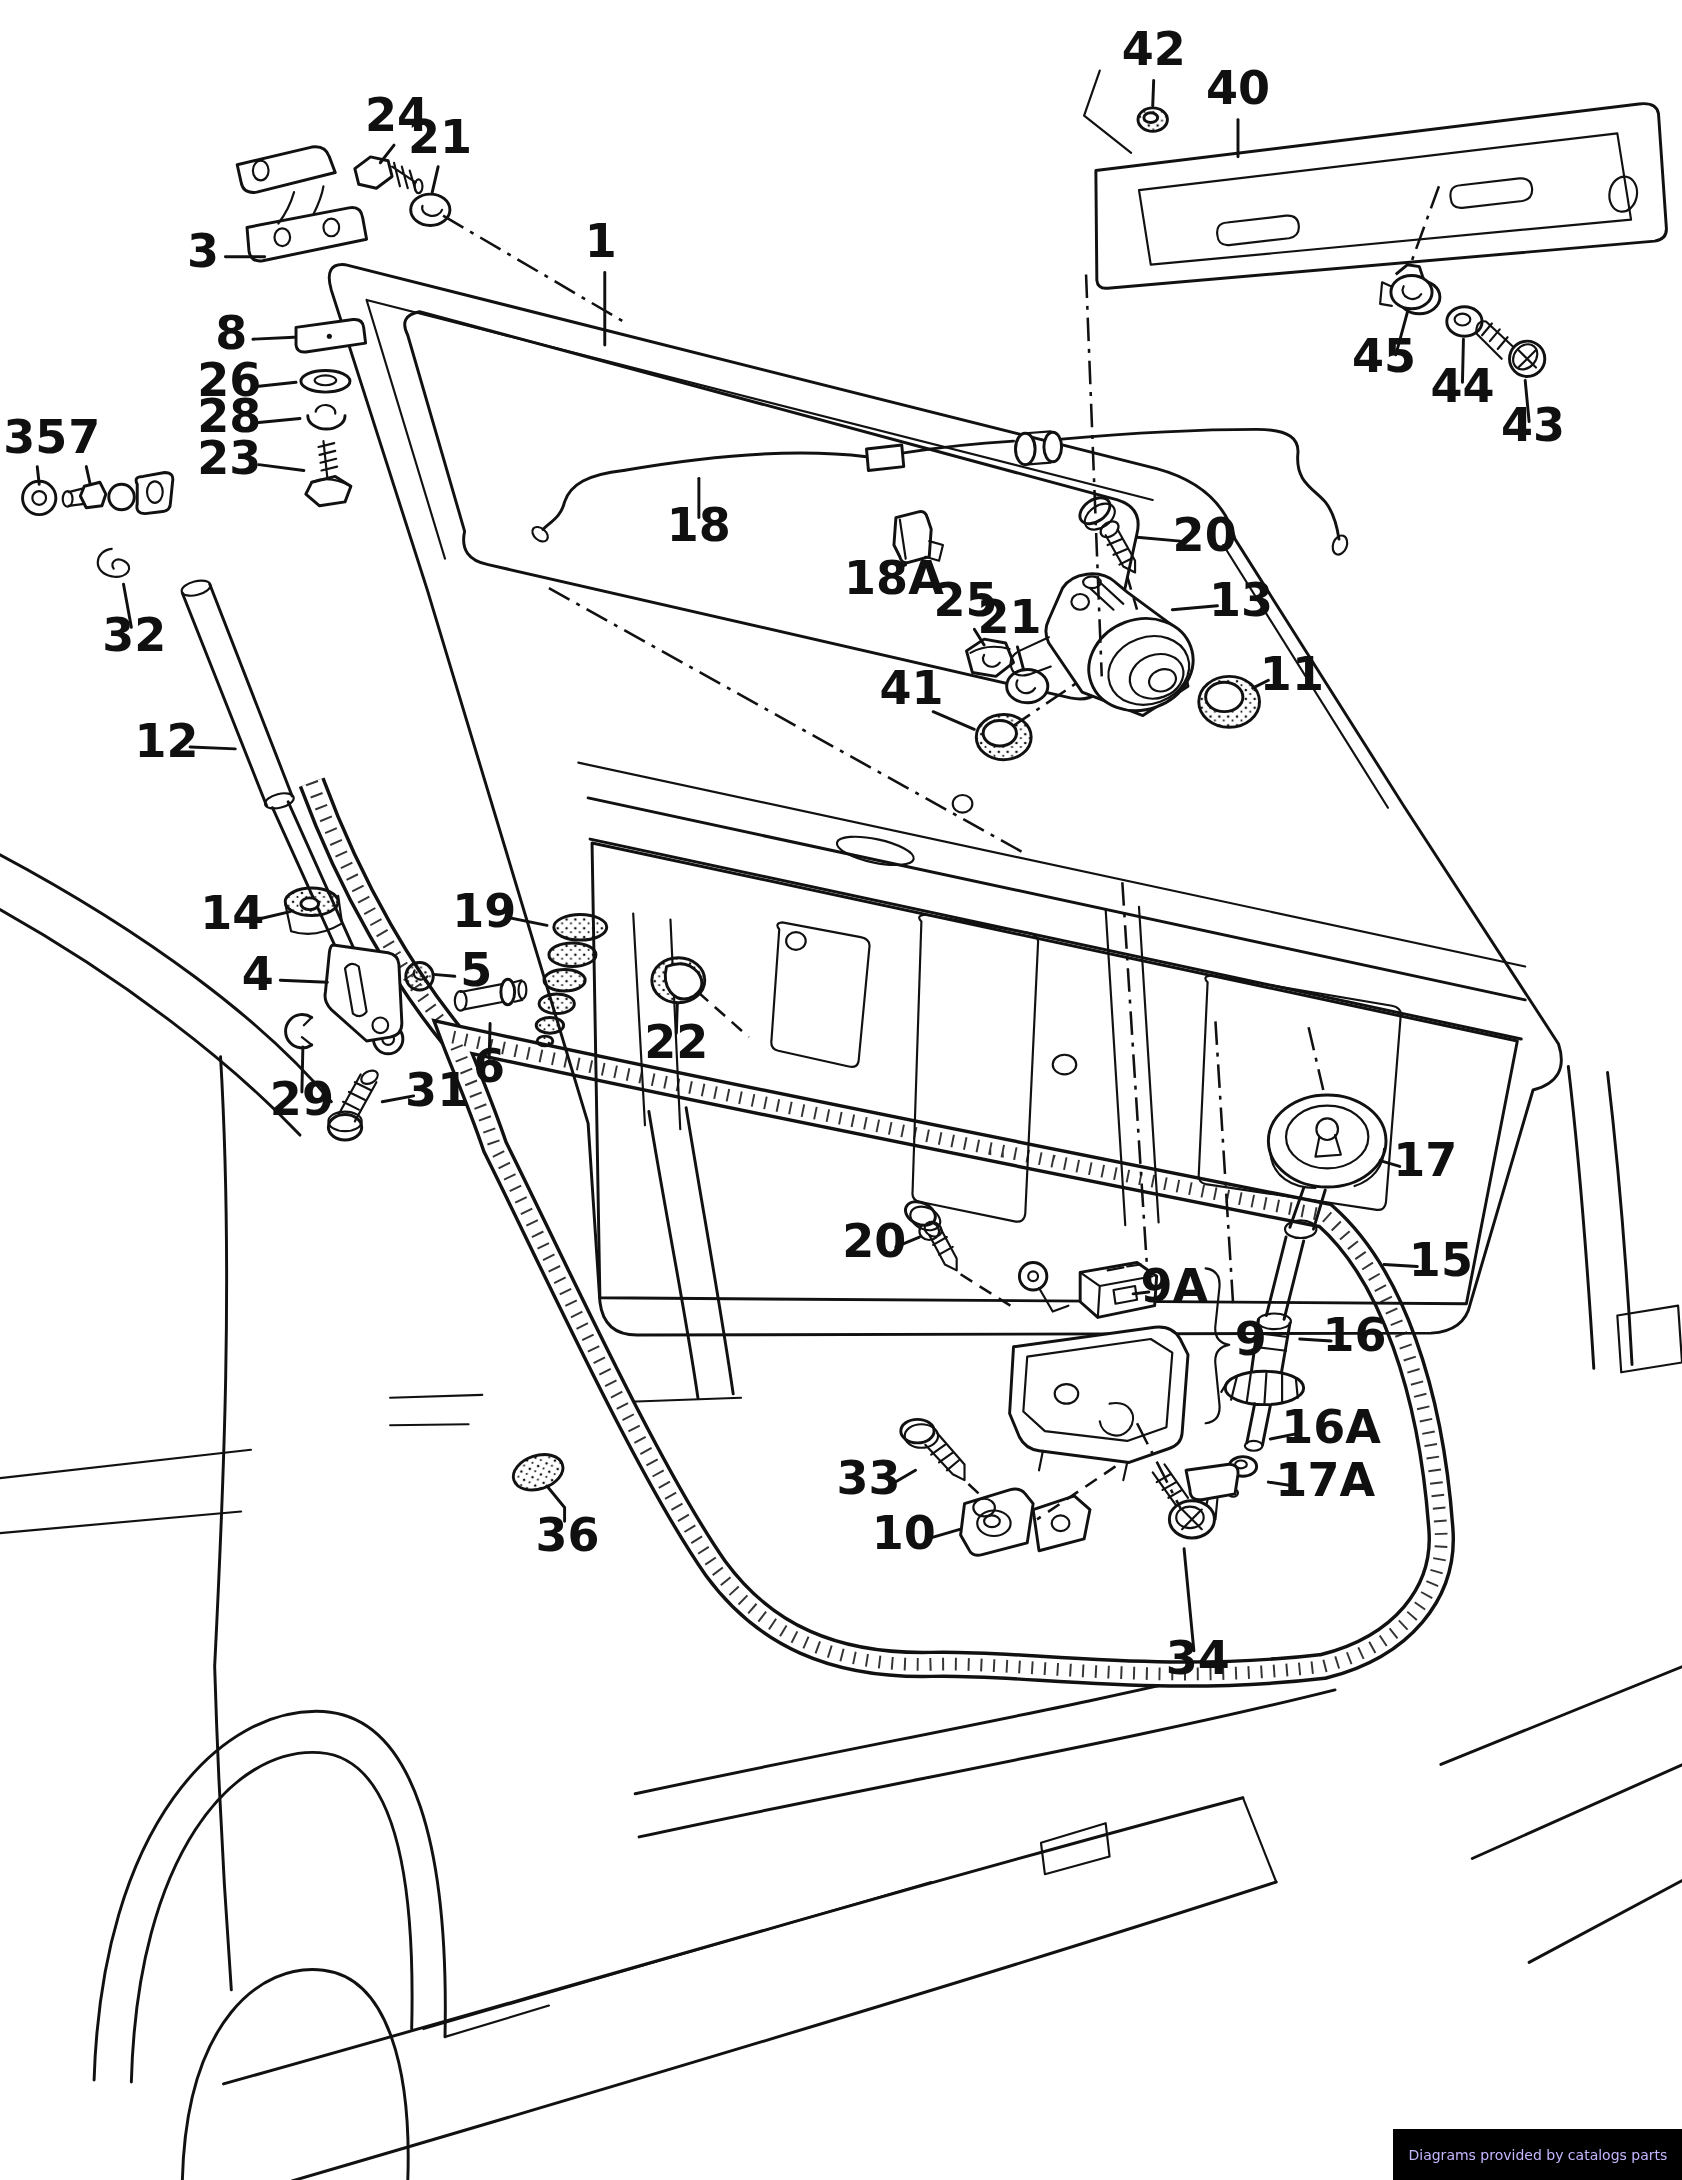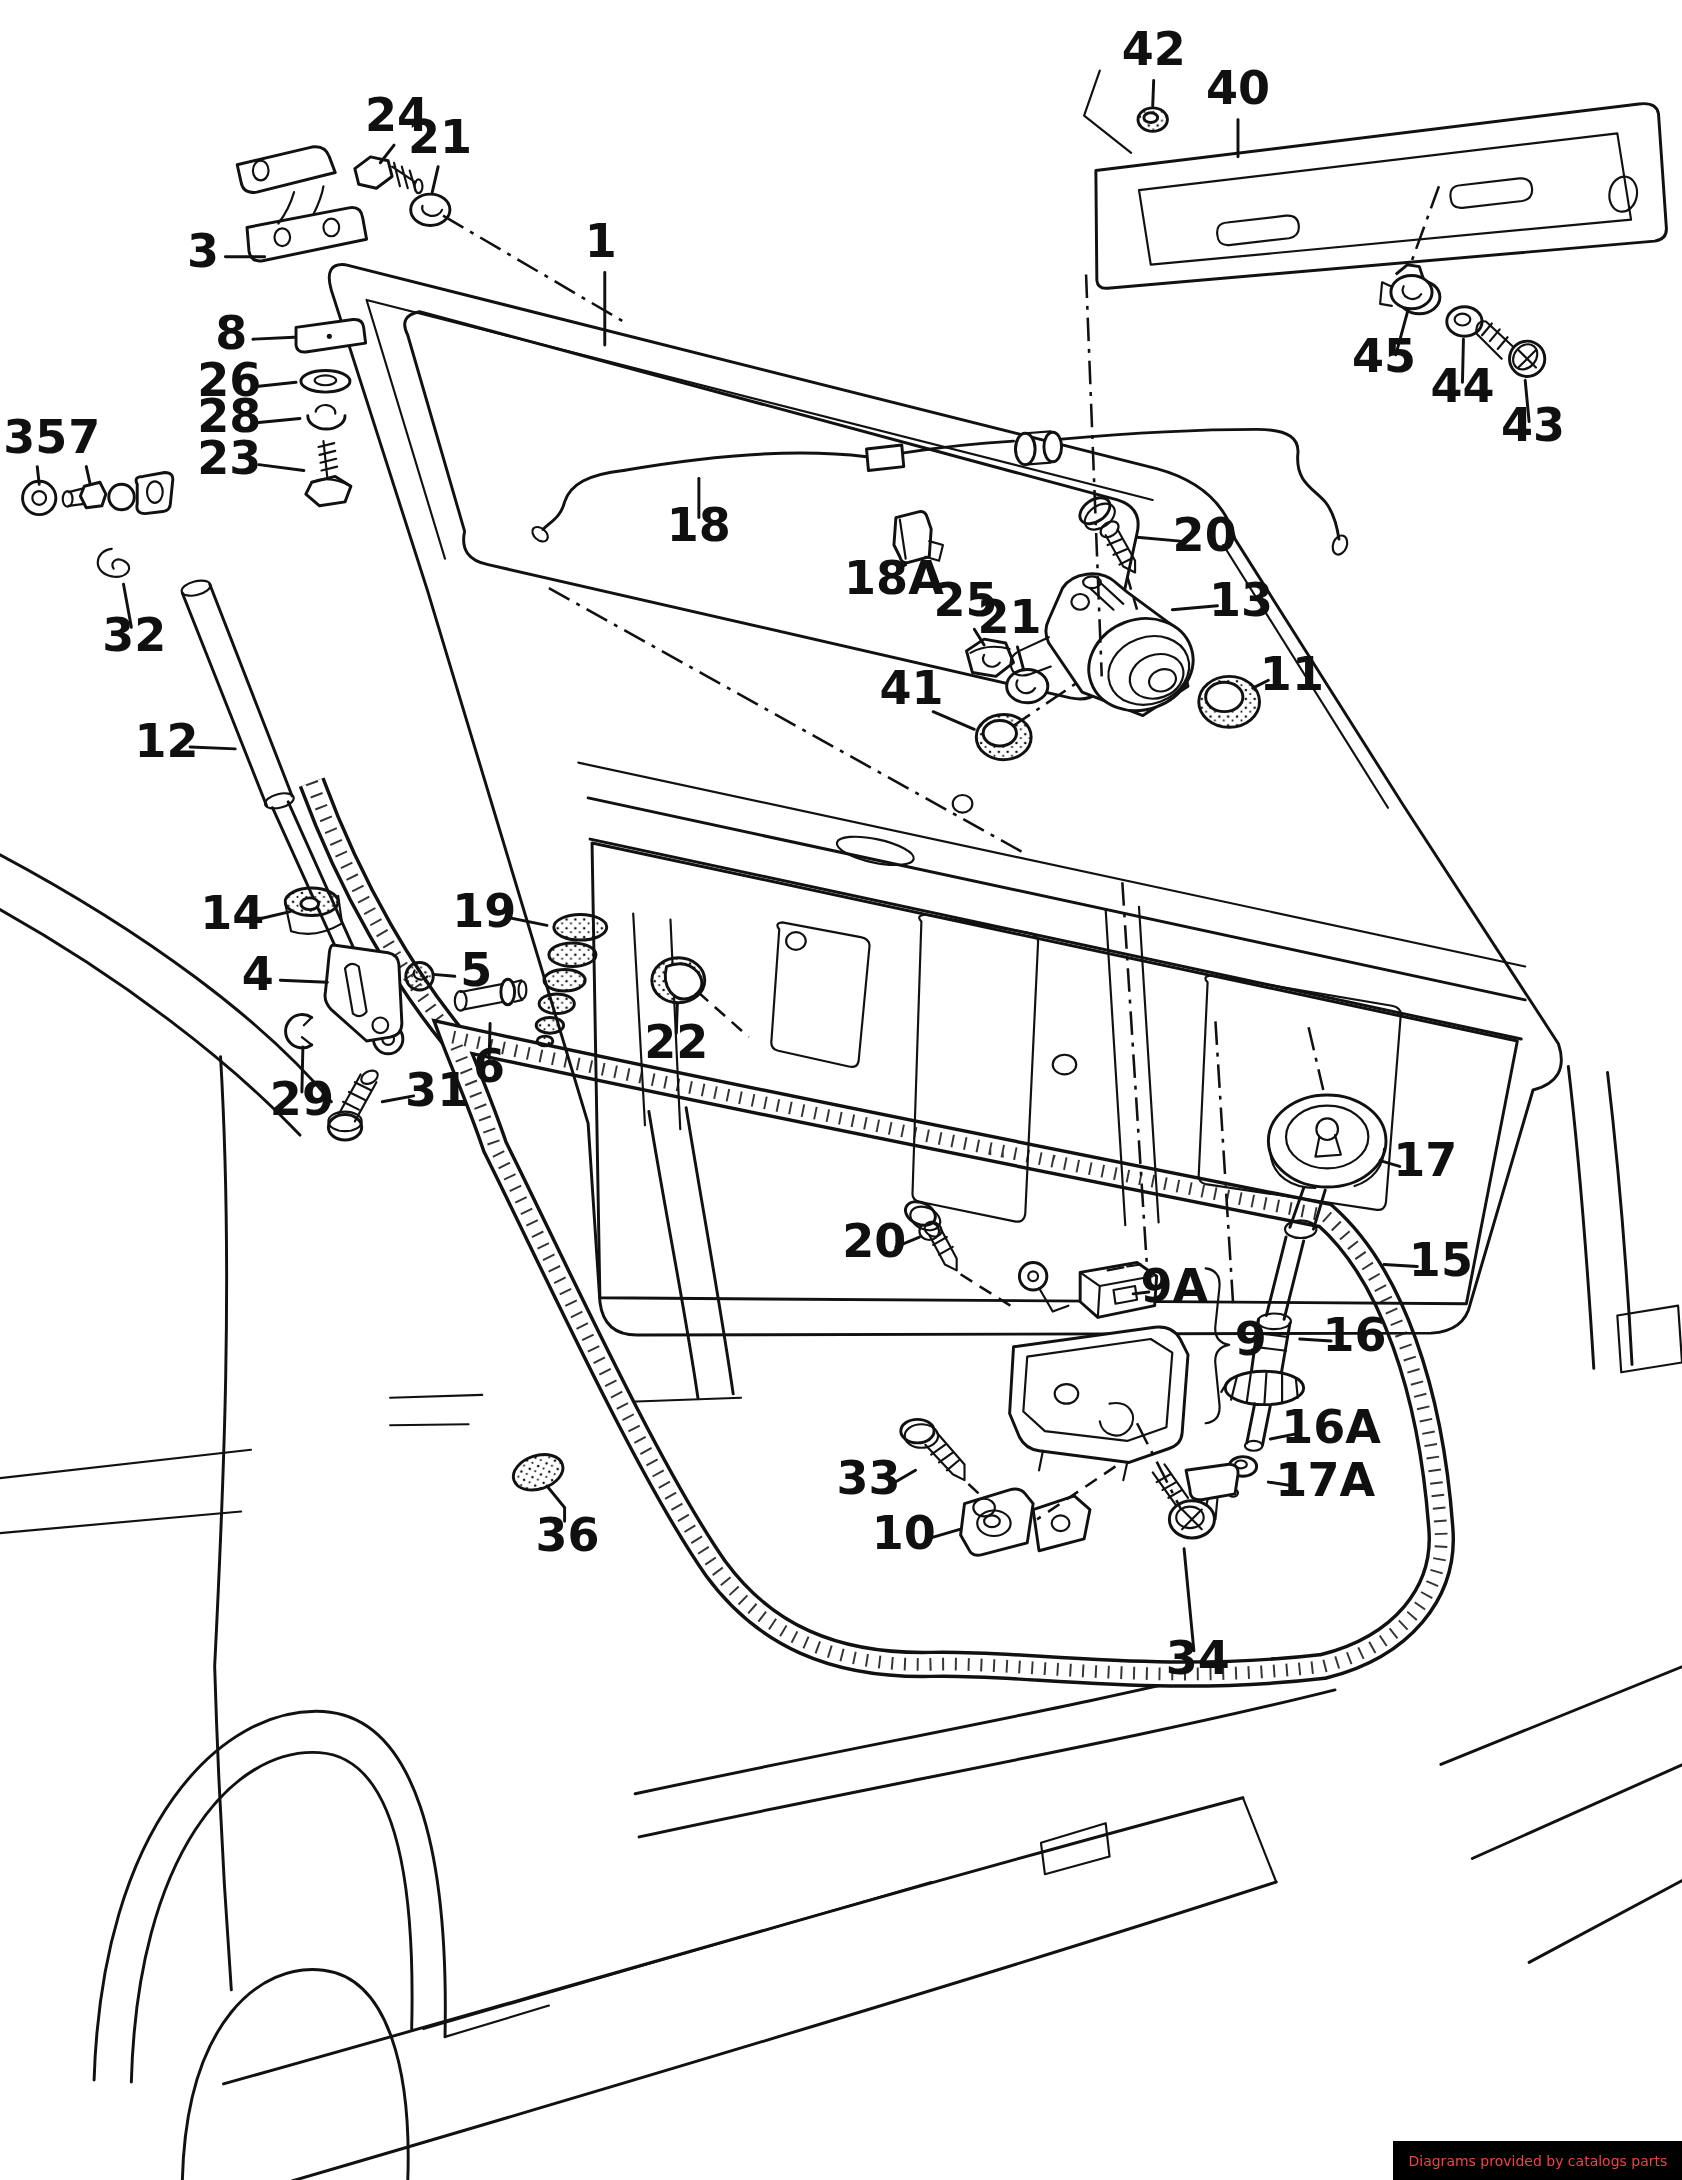--- a/index.html
+++ b/index.html
@@ -11,21 +11,21 @@
   .dd{fill:none;stroke:#111;stroke-width:2.6;stroke-dasharray:24 8 4 8;}
   .dsh{fill:none;stroke:#111;stroke-width:2.6;stroke-dasharray:14 9;}
   .fillw{fill:#fff;stroke:#111;stroke-width:3;stroke-linejoin:round;}
   .stip{fill:url(#stip);stroke:#111;stroke-width:3;}
   .sealA{fill:none;stroke:#111;stroke-width:28;}
   .sealB{fill:none;stroke:#fff;stroke-width:21;}
   .sealC{fill:none;stroke:#111;stroke-width:13;stroke-dasharray:2 11;opacity:.85;}
   #labels text{font-family:"DejaVu Sans",sans-serif;font-weight:700;font-size:47px;
                fill:#101010;text-anchor:middle;}
   #labels polyline{fill:none;stroke:#101010;stroke-width:3;stroke-linecap:round;}
-  .watermark{position:absolute;right:0;bottom:0;height:40px;background:#000;color:#ef4444;
+  .watermark{position:absolute;right:0;bottom:0;height:52px;background:#000;color:#c4b5fd;
              display:flex;align-items:center;padding:0 15.7px;font-size:14px;
              font-family:"DejaVu Sans",sans-serif;}
 </style>
 </head>
 <body>
 
 <div class="stage" style="background: rgb(255, 255, 255);">
 <svg width="1683" height="2181" viewBox="0 0 1717 2225">
   <defs>
     <pattern id="stip" width="9" height="9" patternUnits="userSpaceOnUse">

